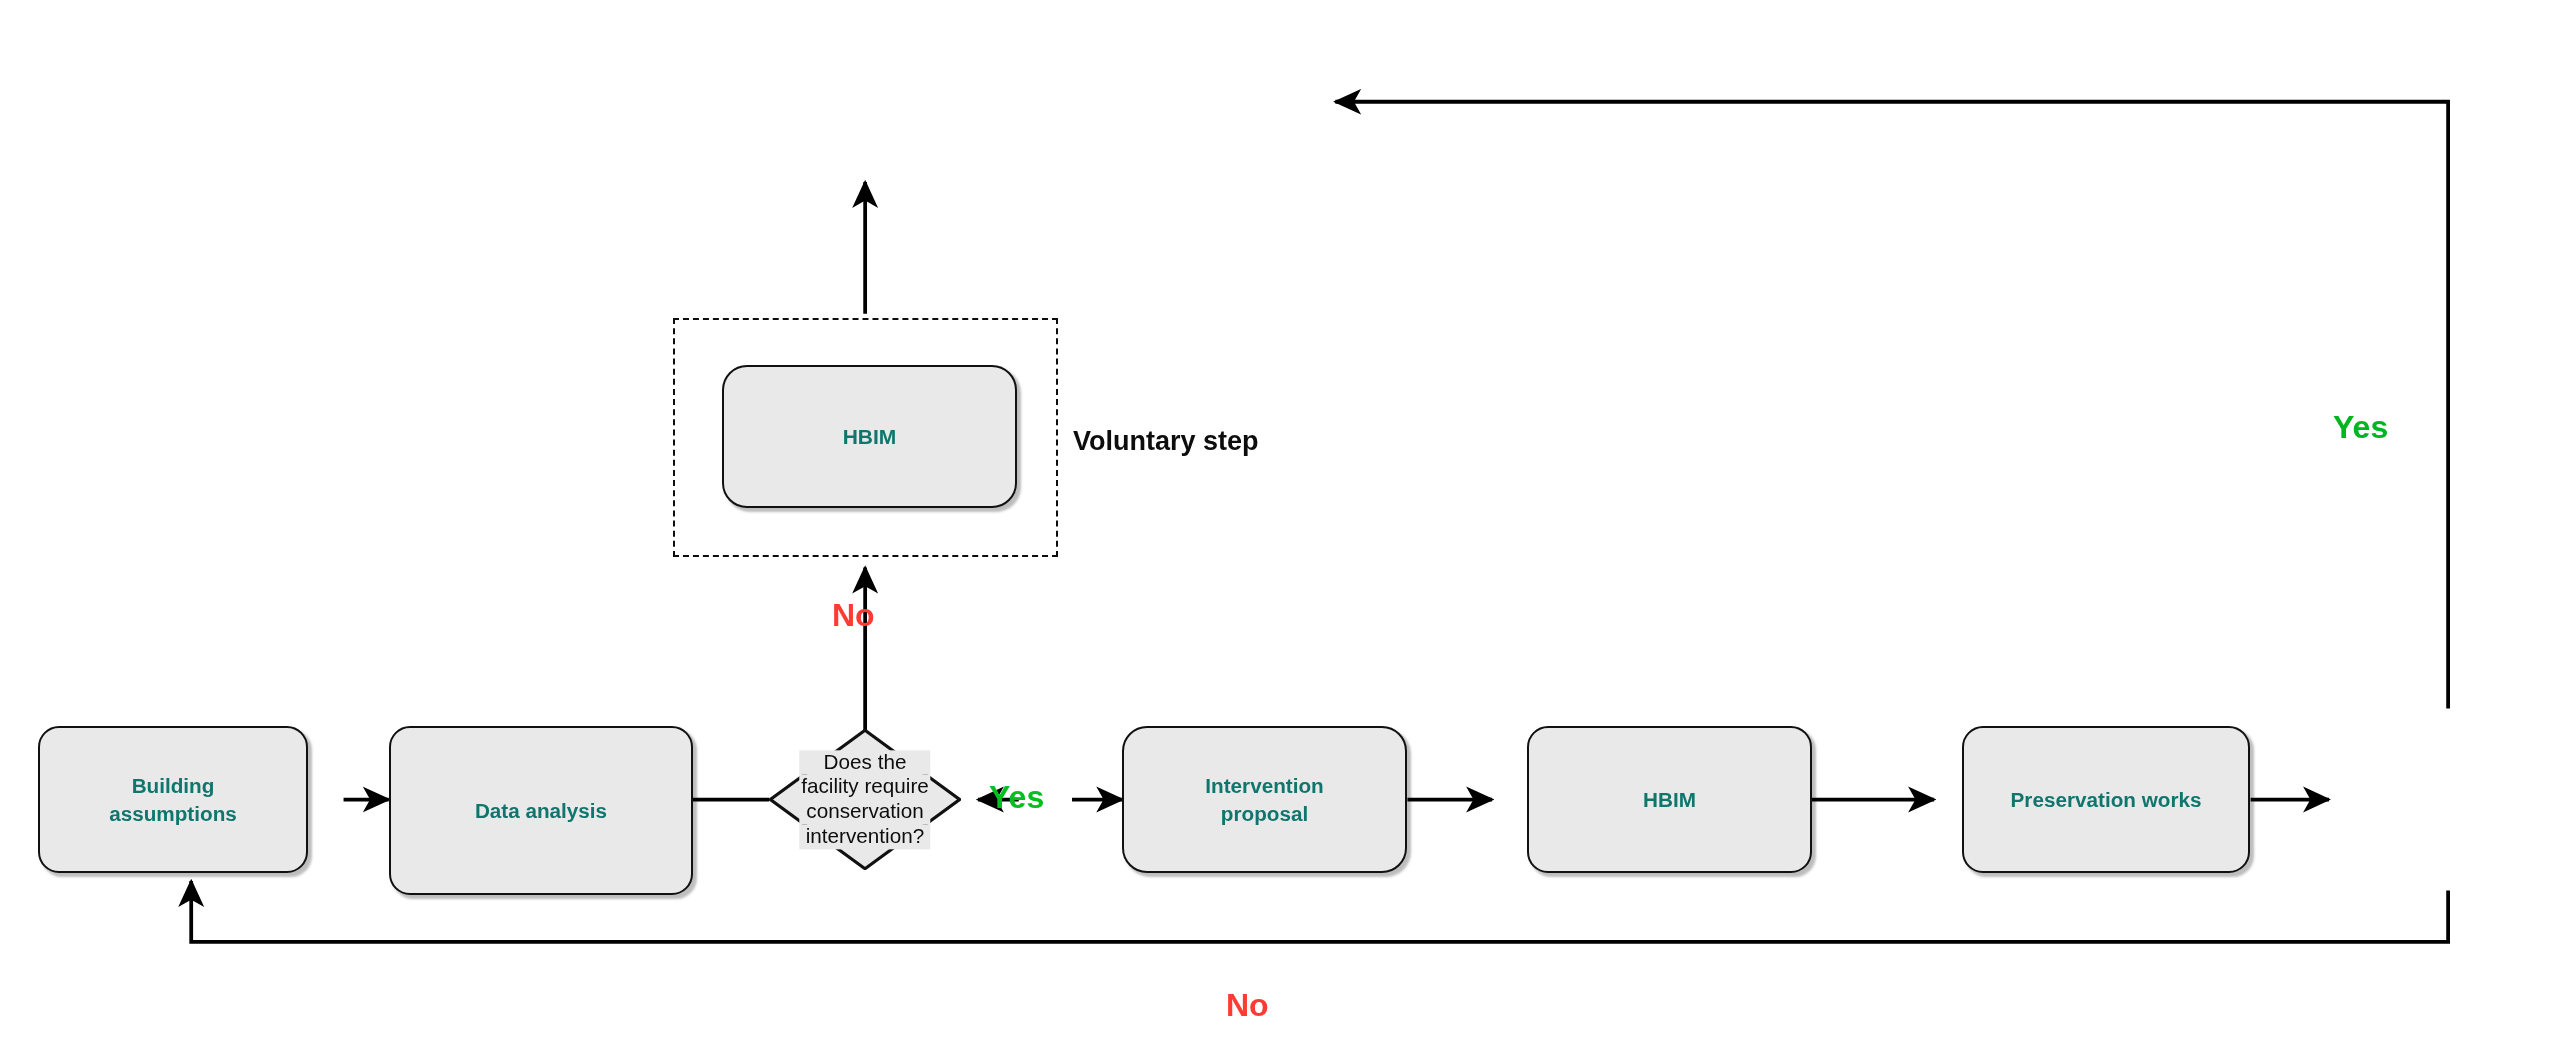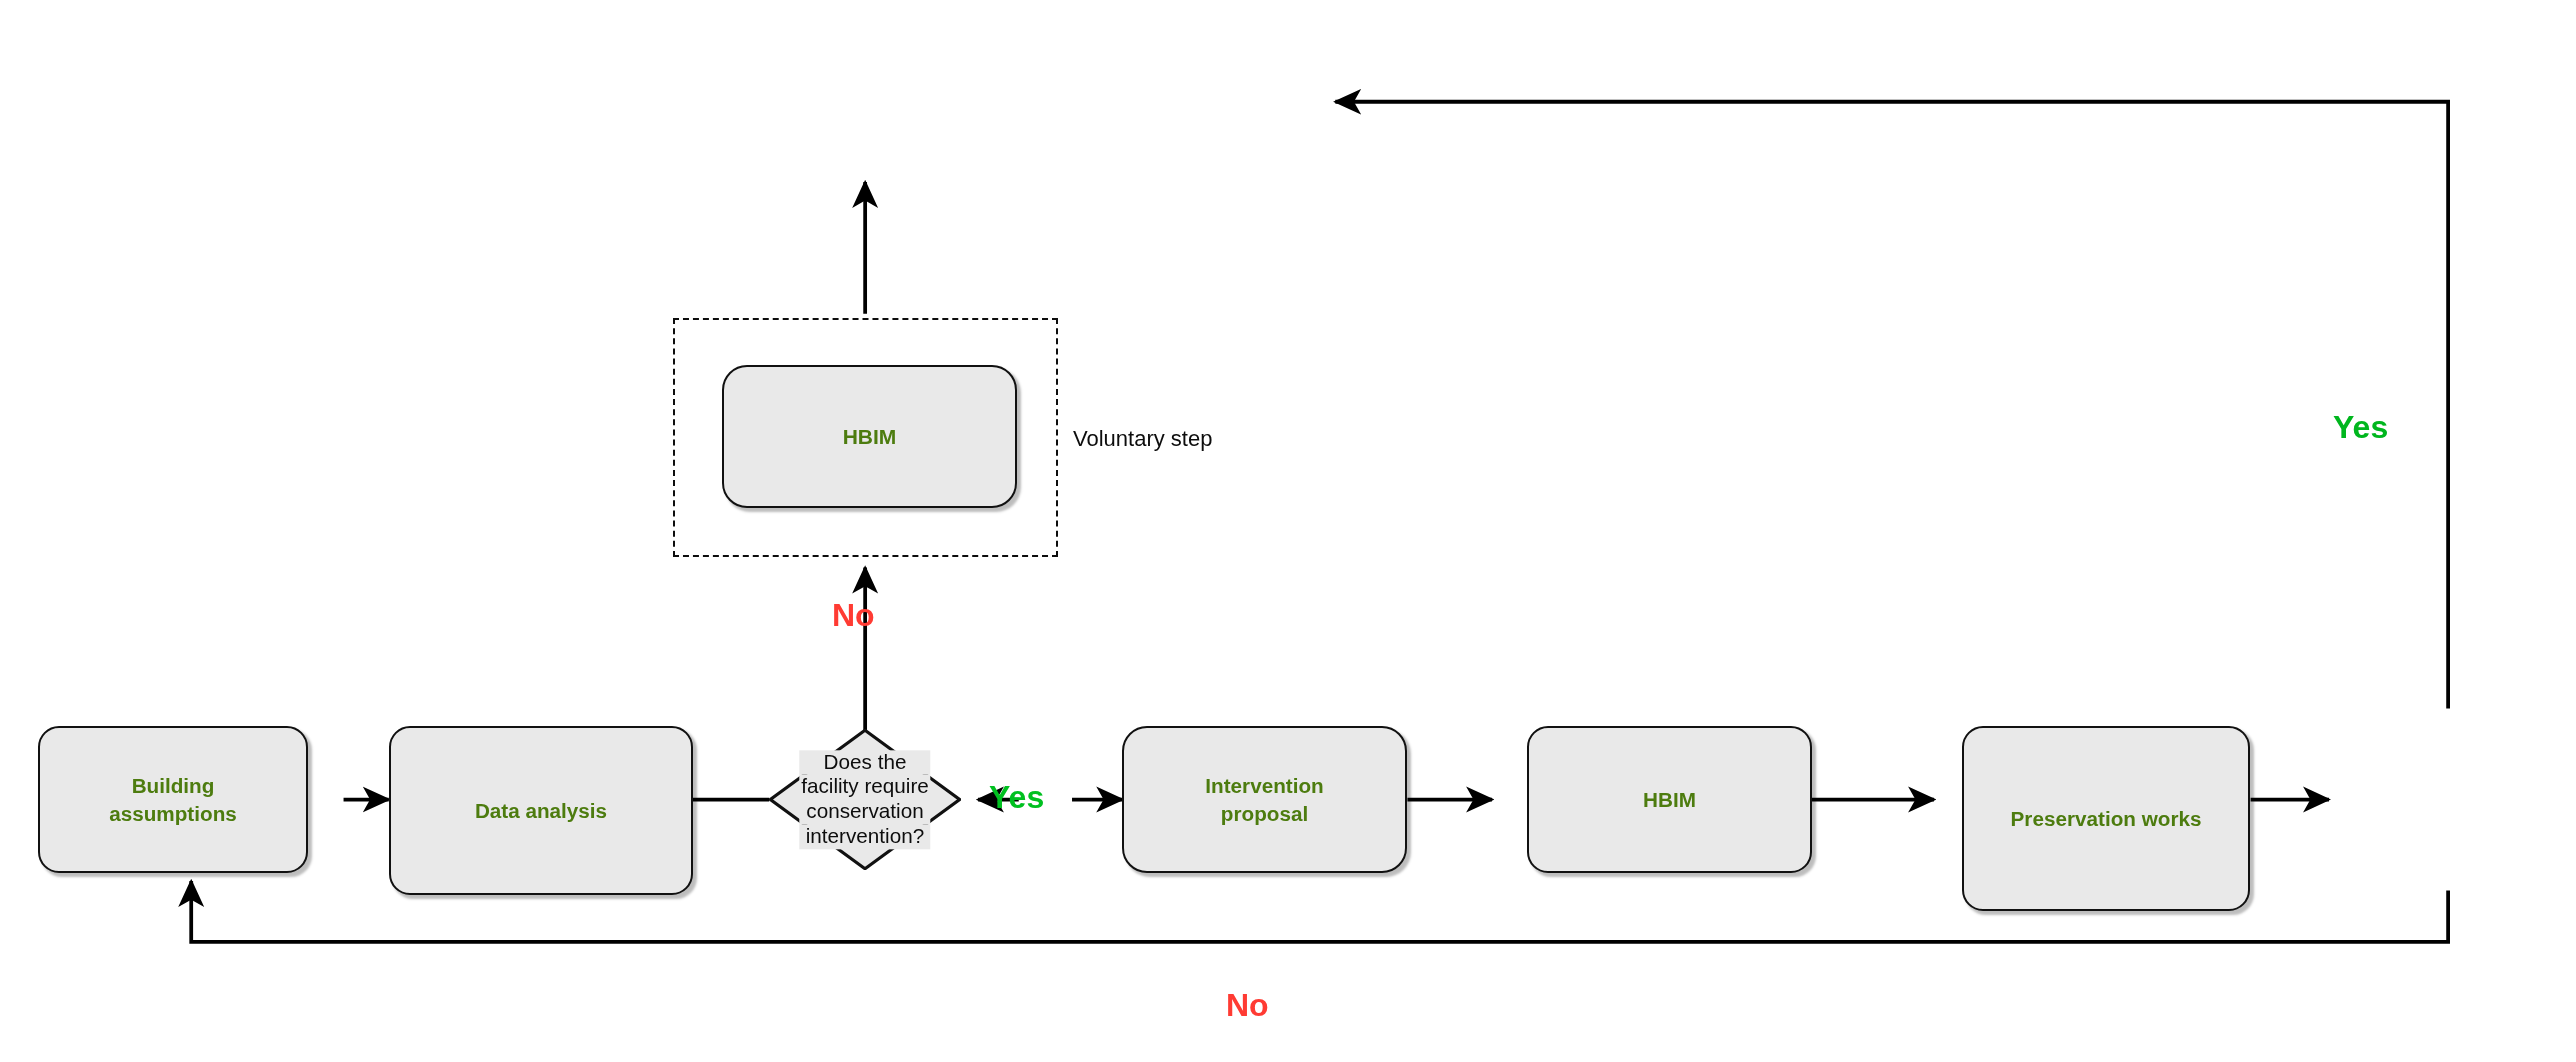--- a/index.html
+++ b/index.html
@@ -52,42 +52,42 @@
   
   .proc-box {
     background: #e9e9e9;
     border: 2.5px solid #111111;
     border-radius: 21px;
     box-shadow: 3.1px 3.1px 2.5px rgba(0,0,0,0.26);
   }
   .proc-box .label {
     font-size: 20.7px;
     font-weight: bold;
-    color: #4d7c0f;
+    color: #0f766e;
     line-height: 1.32;
     padding: 0 6.3px;
   }
   .proc-box.hbim-voluntary { border-radius: 25px; }
   .proc-box.hbim-voluntary .label { font-size: 21px; }
   
   .dashed-frame {
     position: absolute;
     box-sizing: border-box;
     border: 2.5px dashed #0d0d0d;
     background: transparent;
   }
   
   .annot {
     position: absolute;
     white-space: nowrap;
     line-height: 1;
   }
   .annot.voluntary {
-    font-size: 22px;
-    font-weight: normal;
+    font-size: 27px;
+    font-weight: bold;
     color: #0d0d0d;
   }
   
   .edge-label {
     position: absolute;
     white-space: nowrap;
     font-size: 32px;
     font-weight: bold;
     line-height: 1;
   }
@@ -183,21 +183,21 @@
         <div>proposal</div>
       </div>
   </div>
 
   <div class="node proc-box" style="left:1527px; top:726px; width:285px; height:147px;">
     <div class="label multiline">
         <div>HBIM</div>
       </div>
   </div>
 
-  <div class="node proc-box" style="left:1962px; top:726px; width:288px; height:185px;">
+  <div class="node proc-box" style="left:1962px; top:726px; width:288px; height:147px;">
     <div class="label multiline">
         <div>Preservation works</div>
       </div>
   </div>
 
   <div class="diamond-wrap" style="left:769px; top:729px; width:192px; height:141px;">
     <svg class="diamond-shape" width="192" height="141" viewBox="0 0 306 225">
       <polygon points="153,2 304,112.5 153,223 2,112.5" fill="#e9e9e9" stroke="#111111" stroke-width="5"></polygon>
     </svg>
     <div class="diamond-text regular">

